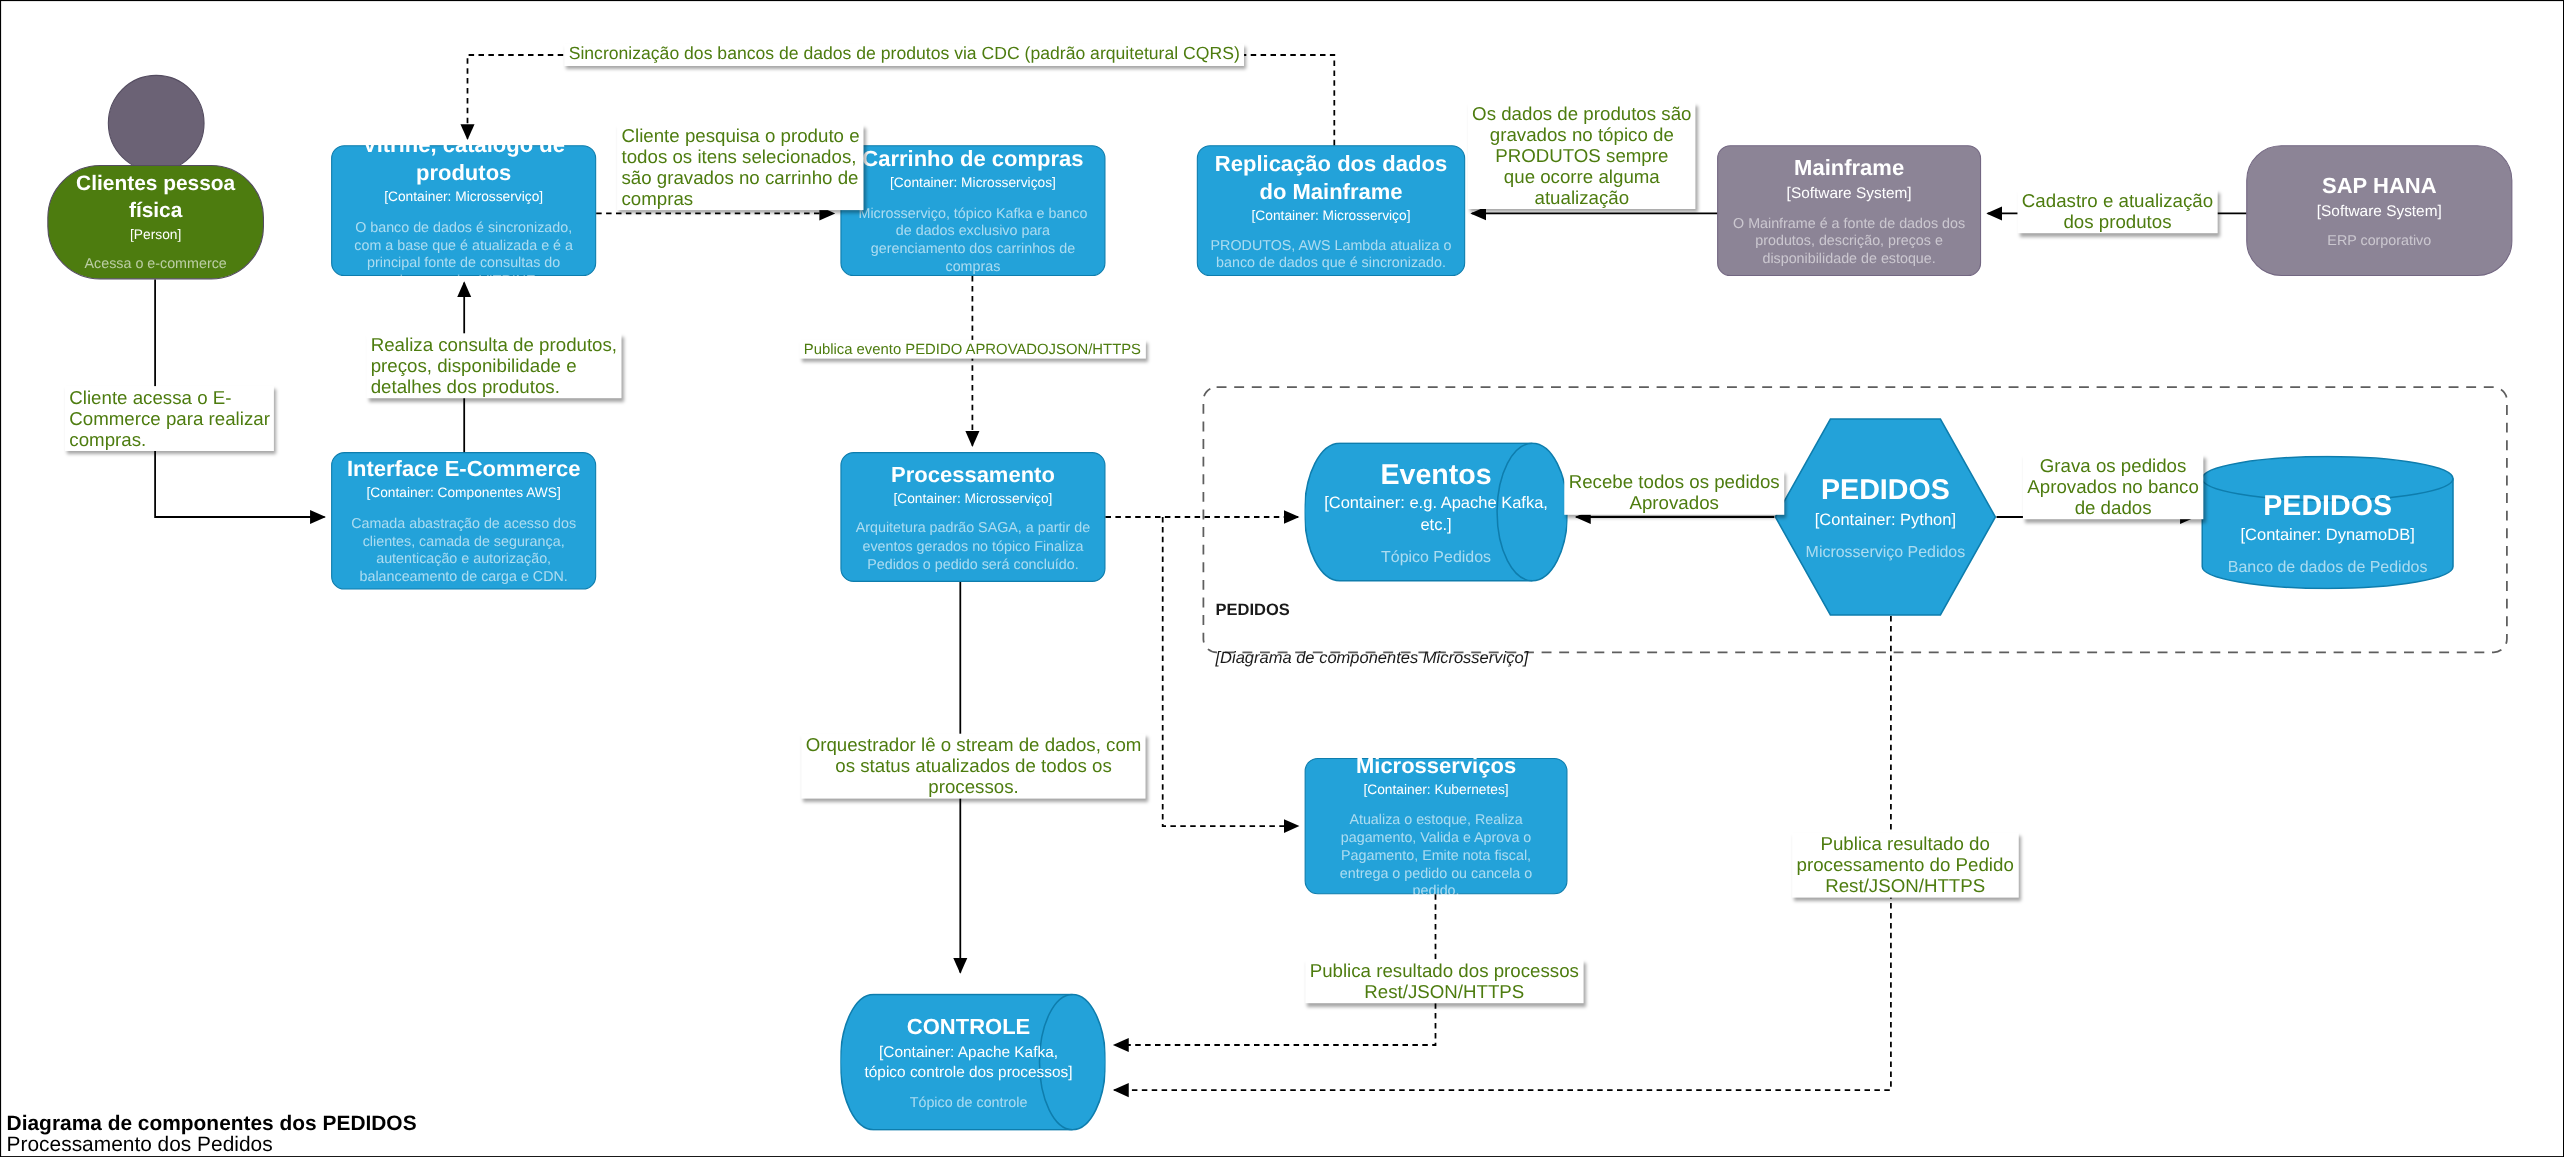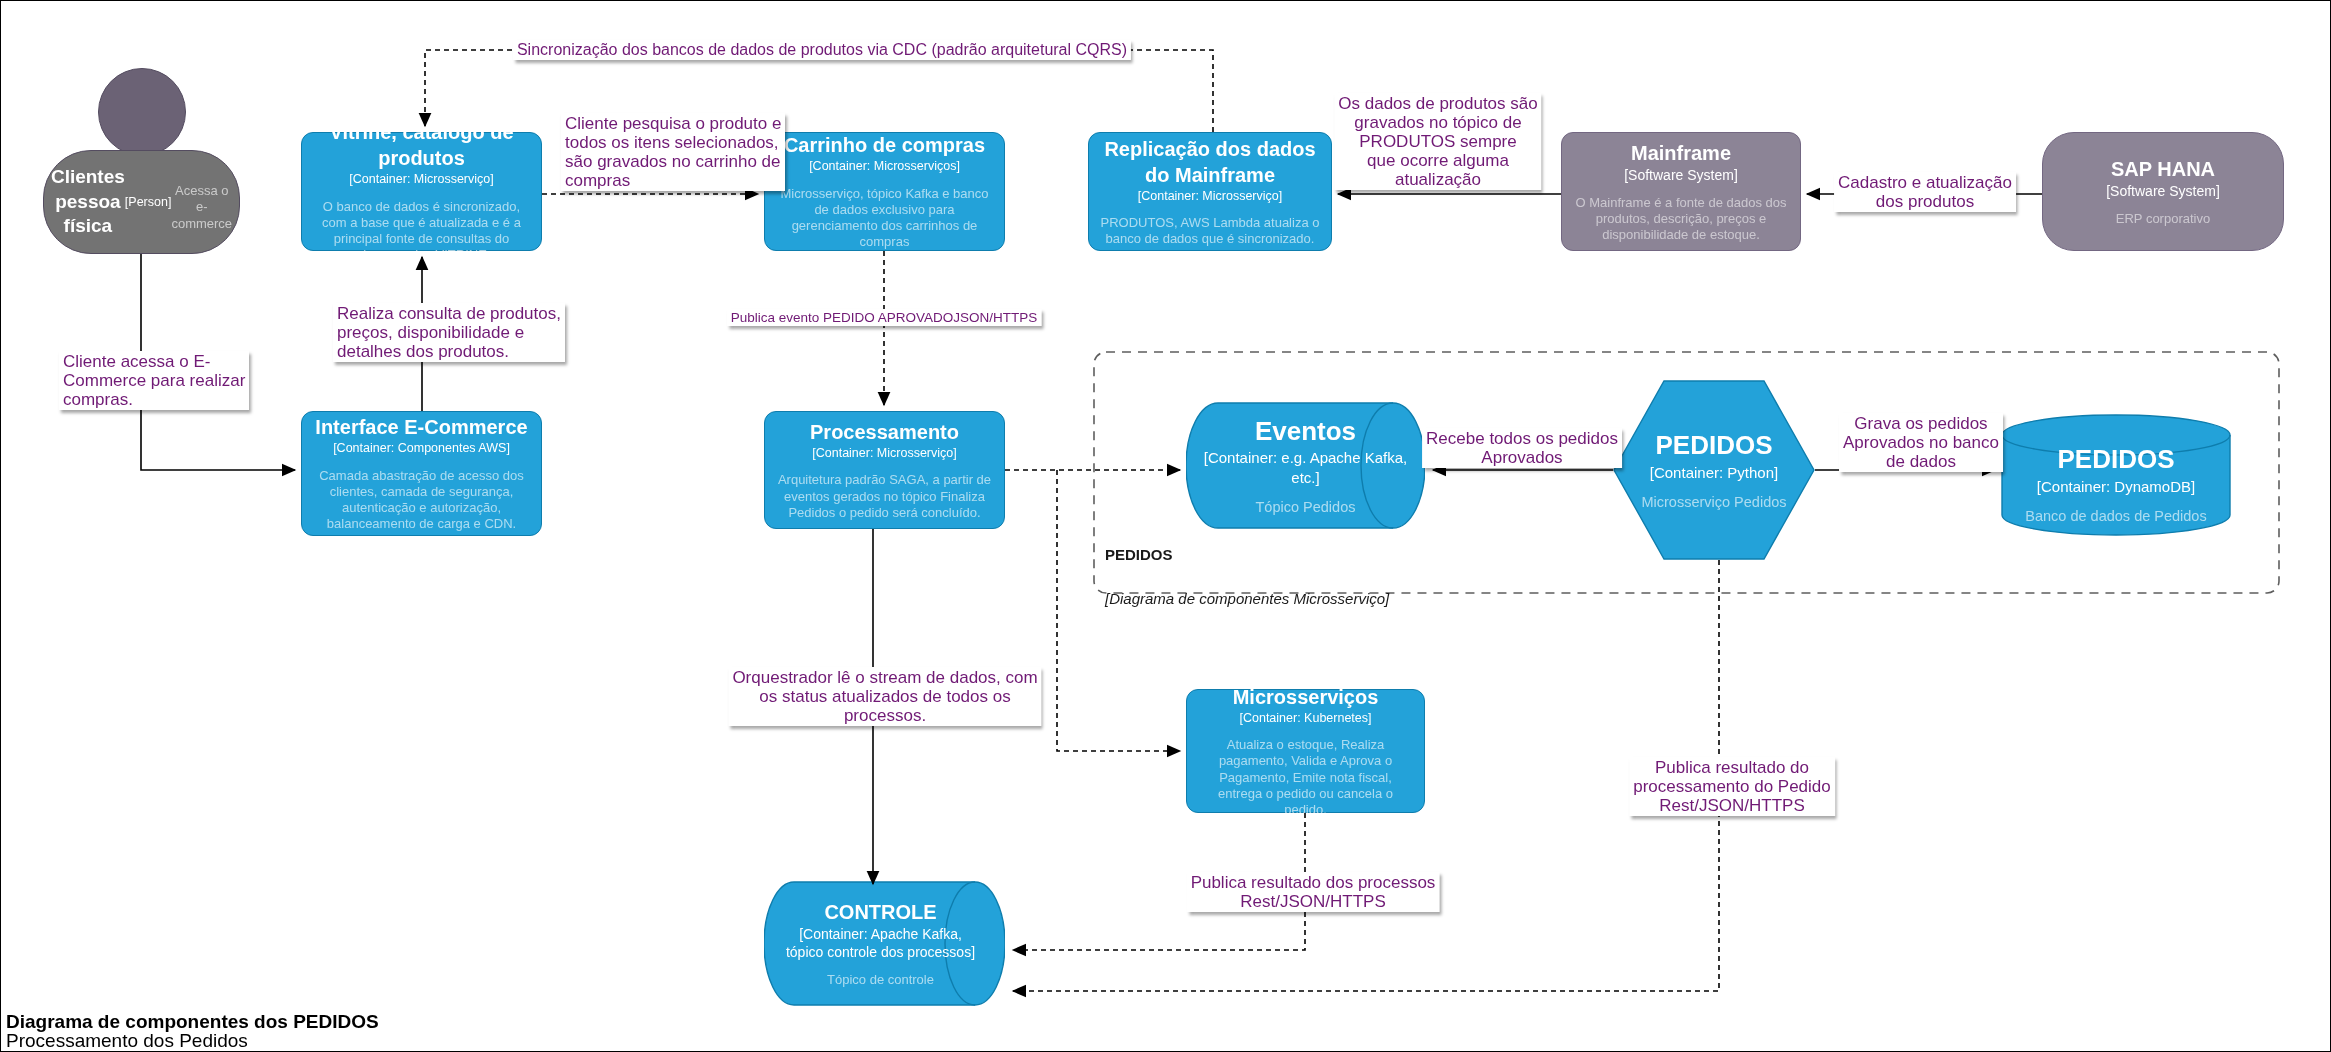--- a/index.html
+++ b/index.html
@@ -18,42 +18,42 @@
   .c4gray .n-desc{color:rgba(255,255,255,0.55);}
   .big .n-title{font-size:26px;}
   .big .n-type{font-size:15px;}
   .big .n-desc{font-size:14.5px;}
   .mid .n-title{font-size:20px;}
   .mid .n-type{font-size:14px;}
 
   
   .person-head{position:absolute;width:86px;height:86px;border-radius:50%;
                background:#6B6275;border:1px solid #544C60;}
-  .person-body{position:absolute;background:#737373;border:1px solid #544C60;border-radius:48px;
-               display:flex;flex-direction:row;align-items:center;justify-content:center;
+  .person-body{position:absolute;background:#4d7c0f;border:1px solid #544C60;border-radius:48px;
+               display:flex;flex-direction:column;align-items:center;justify-content:center;
                text-align:center;color:#fff;box-sizing:border-box;padding:6px 14px;}
   .person-body .n-title{font-size:19px;}
 
   
   .shape{position:absolute;}
   .shape svg{position:absolute;left:0;top:0;}
   .shape-text{position:absolute;left:0;top:0;width:100%;height:100%;display:flex;
               flex-direction:column;align-items:center;justify-content:center;
               text-align:center;color:#fff;box-sizing:border-box;padding:4px 14px;}
   .shp{fill:#23A2D9;stroke:#0E7DAD;stroke-width:1.4;}
   .shp-line{fill:none;stroke:#0E7DAD;stroke-width:1.4;}
 
   
   #wires{position:absolute;left:0;top:0;pointer-events:none;}
   .edge{fill:none;stroke:#000;stroke-width:1.6;}
   .dashed{stroke-dasharray:5 4;}
 
   
   .lbl{position:absolute;background:#fff;box-shadow:2px 3px 3px rgba(0,0,0,0.35);
-       padding:1px 4px;font-size:17px;line-height:1.12;white-space:pre-line;color:#701a75;}
+       padding:1px 4px;font-size:17px;line-height:1.12;white-space:pre-line;color:#4d7c0f;}
   .lbl.center{transform:translateX(-50%);text-align:center;}
   .lbl.small{font-size:13.5px;white-space:nowrap;}
   .lbl.cdcline{font-size:16px;white-space:nowrap;}
 
   
   .bnd-title{position:absolute;font-size:15px;font-weight:bold;color:#1a1a1a;}
   .bnd-sub{position:absolute;font-size:15px;color:#1a1a1a;}
 
   
   .footer{position:absolute;left:5px;bottom:1px;color:#000;}
@@ -148,21 +148,21 @@
       <path class="shp" d="M1,21 A114,20 0 0 1 229,21 L229,101 A114,20 0 0 1 1,101 Z"></path>
       <path class="shp-line" d="M1,21 A114,20 0 0 0 229,21"></path>
     </svg>
     <div class="shape-text" style="padding-top:22px;">
       <div class="n-title">PEDIDOS</div>
       <div class="n-type">[Container: DynamoDB]</div>
       <div class="n-desc">Banco de dados de Pedidos</div>
     </div>
   </div>
 
-  <div class="shape mid" style="left:763px;top:880px;width:241px;height:125px;">
+  <div class="shape mid" style="left:763px;top:902px;width:241px;height:125px;">
     <svg width="241" height="125" viewBox="0 0 241 125">
       <path class="shp" d="M30,1 L211,1 A30,61.5 0 0 1 211,124 L30,124 A30,61.5 0 0 1 30,1 Z"></path>
       <path class="shp-line" d="M211,1 A30,61.5 0 0 0 211,124"></path>
     </svg>
     <div class="shape-text" style="padding:4px 26px 4px 18px;">
       <div class="n-title">CONTROLE</div>
       <div class="n-type">[Container: Apache Kafka, tópico controle dos processos]</div>
       <div class="n-desc">Tópico de controle</div>
     </div>
   </div>

